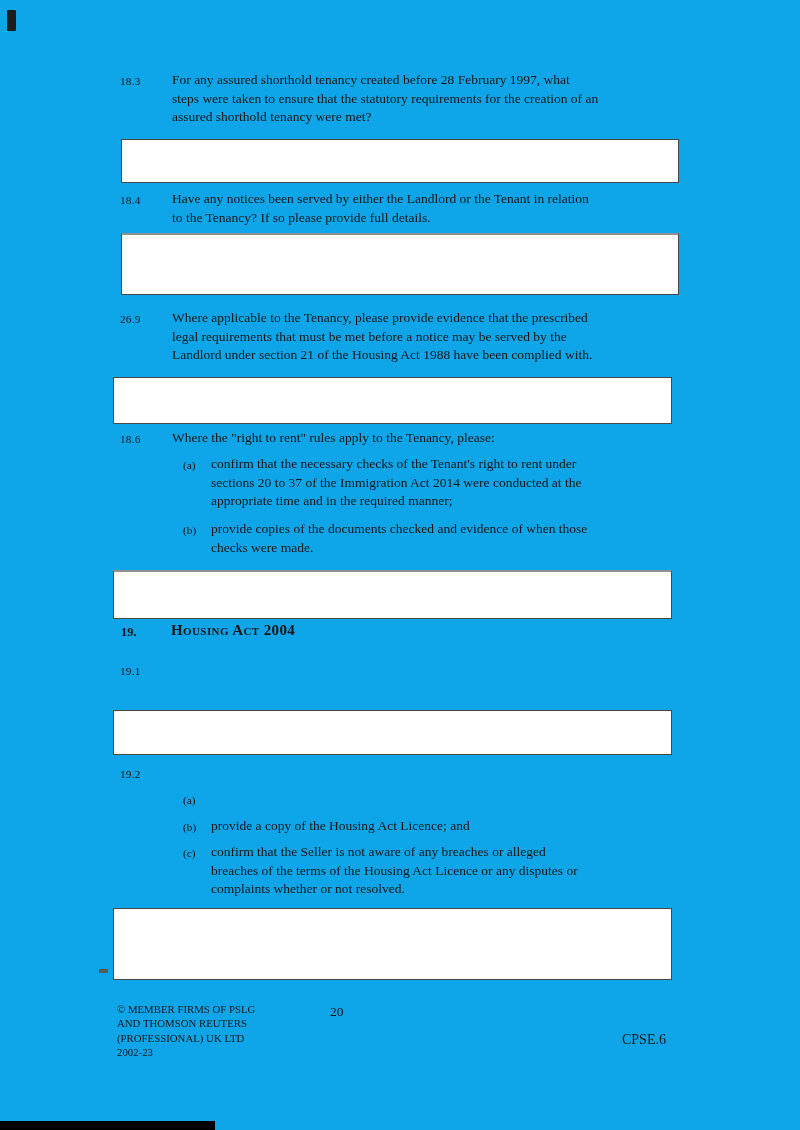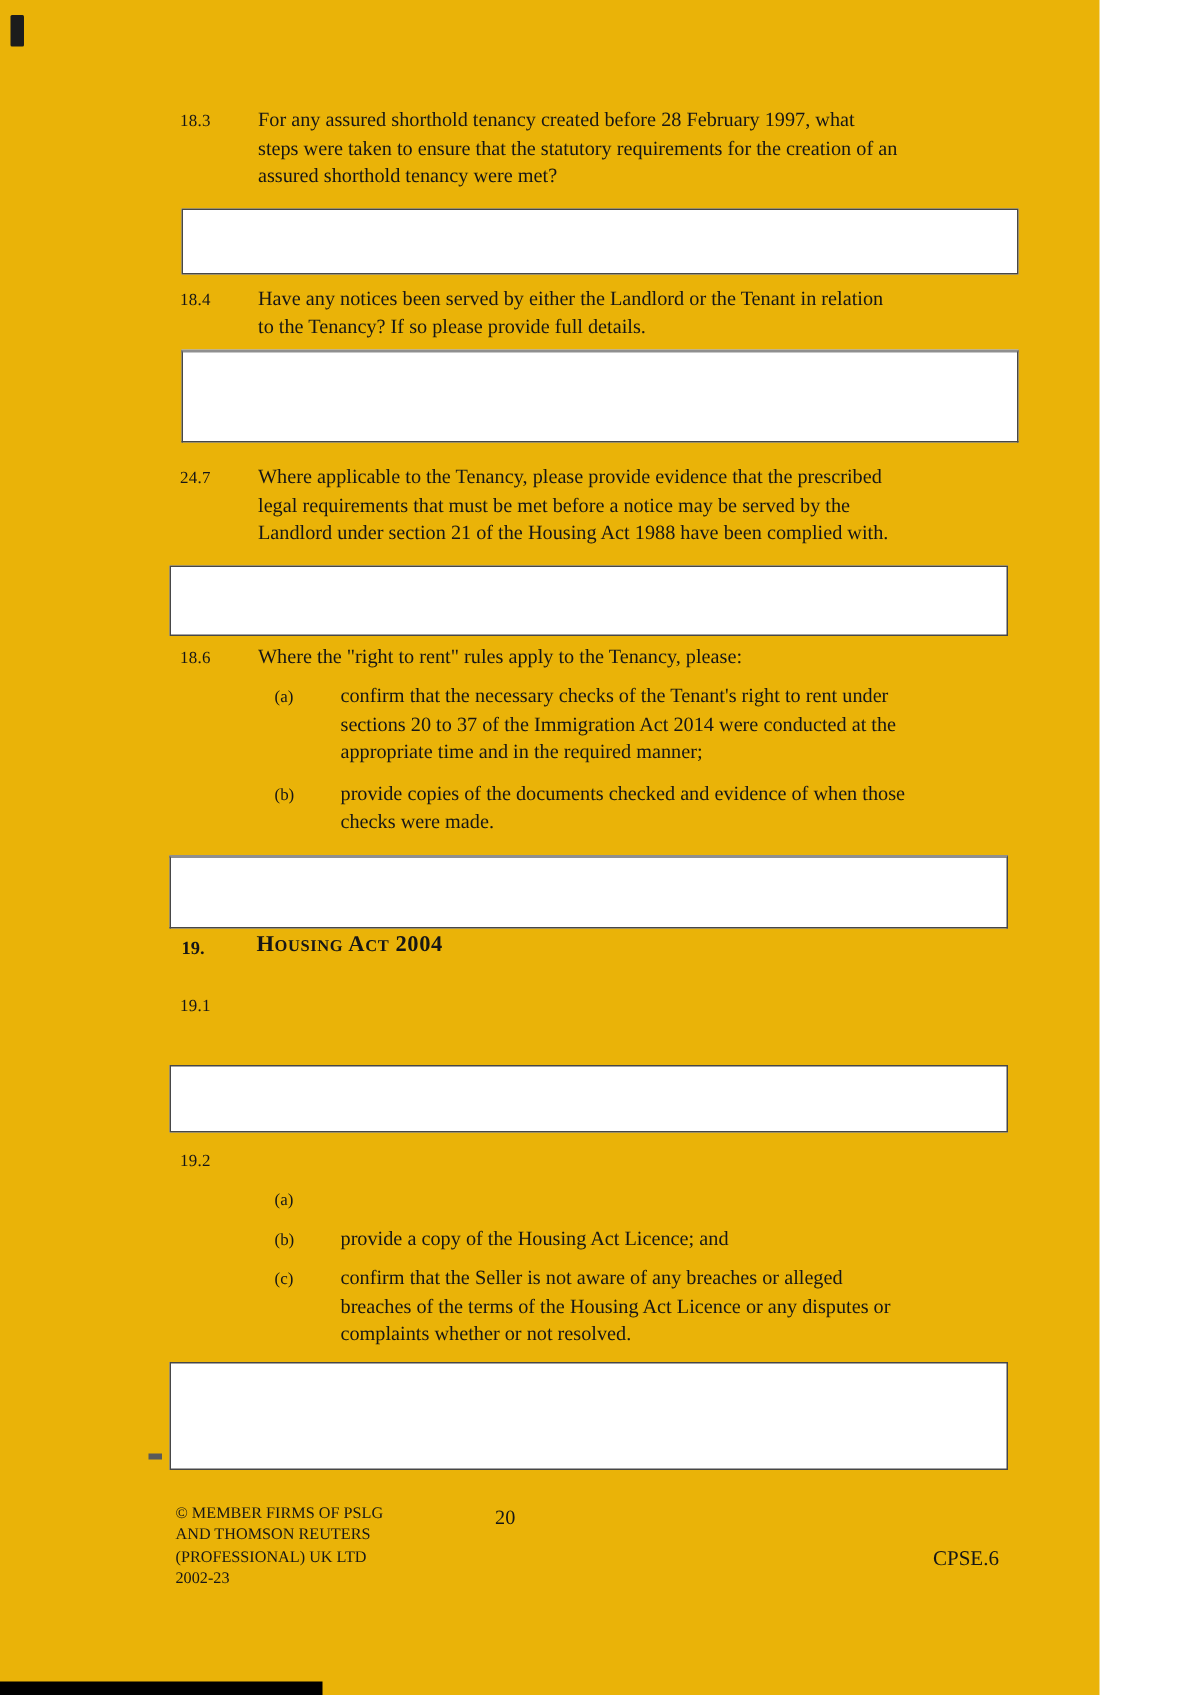--- a/index.html
+++ b/index.html
@@ -1,26 +1,26 @@
 <!DOCTYPE html>
 <html><head>
 <meta charset="utf-8">
 <style>
   html,body{margin:0;padding:0;background:#ffffff;}
   .page{
-    position:relative;width:733px;height:1130px;background:#eab308;overflow:hidden;
+    position:relative;width:800px;height:1130px;background:#0ea5e9;overflow:hidden;
     font-family:"Liberation Serif","DejaVu Serif",serif;color:#161616;
   }
   
   .q-num{position:absolute;left:120px;font-size:11.3px;line-height:18.5px;letter-spacing:0.2px;}
   
   .q-text{position:absolute;left:172px;width:540px;font-size:13.5px;line-height:18.5px;white-space:pre-line;}
   
   .sub-marker{position:absolute;left:183px;font-size:11.3px;line-height:18.5px;}
-  .sub-text{position:absolute;left:211px;width:500px;font-size:13.5px;line-height:18.5px;white-space:pre-line;margin-left:16px;}
+  .sub-text{position:absolute;left:211px;width:500px;font-size:13.5px;line-height:18.5px;white-space:pre-line;}
   
   .answer-box{position:absolute;box-sizing:border-box;background:#ffffff;border:1.4px solid #474747;}
   .thick-top{border-top:2.5px solid #8f8f8f;}
   
   .sec-num{position:absolute;left:121px;font-size:12.3px;line-height:18.5px;font-weight:bold;}
   .sec-title{position:absolute;left:171px;font-size:15px;line-height:18.5px;font-weight:bold;
              font-variant:small-caps;letter-spacing:0.4px;}
   
   .footer-copy{position:absolute;left:117px;top:1002px;font-size:10.8px;line-height:14.4px;white-space:pre-line;}
   .page-num{position:absolute;left:330px;top:1003px;width:135px;font-size:13.5px;line-height:18px;}
@@ -44,21 +44,21 @@
   <div class="q-text" style="top:71px">For any assured shorthold tenancy created before 28 February 1997, what
 steps were taken to ensure that the statutory requirements for the creation of an
 assured shorthold tenancy were met?</div>
   <div class="answer-box" style="left:121px;top:139px;width:558px;height:44px"></div>
 
   <div class="q-num" style="top:191px">18.4</div>
   <div class="q-text" style="top:190px">Have any notices been served by either the Landlord or the Tenant in relation
 to the Tenancy? If so please provide full details.</div>
   <div class="answer-box thick-top" style="left:121px;top:233px;width:558px;height:62px"></div>
 
-  <div class="q-num" style="top:310px">24.7</div>
+  <div class="q-num" style="top:310px">26.9</div>
   <div class="q-text" style="top:309px">Where applicable to the Tenancy, please provide evidence that the prescribed
 legal requirements that must be met before a notice may be served by the
 Landlord under section 21 of the Housing Act 1988 have been complied with.</div>
   <div class="answer-box" style="left:113px;top:377px;width:559px;height:47px"></div>
 
   <div class="q-num" style="top:430px">18.6</div>
   <div class="q-text" style="top:429px">Where the "right to rent" rules apply to the Tenancy, please:</div>
   <div class="sub-marker" style="top:456px">(a)</div>
   <div class="sub-text" style="top:455px">confirm that the necessary checks of the Tenant's right to rent under
 sections 20 to 37 of the Immigration Act 2014 were conducted at the

